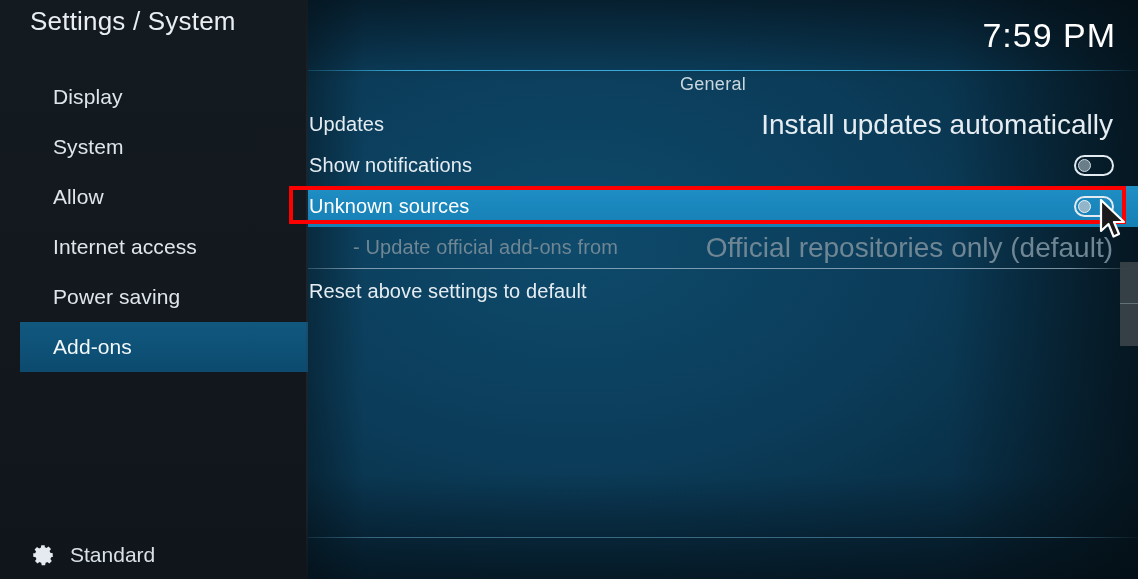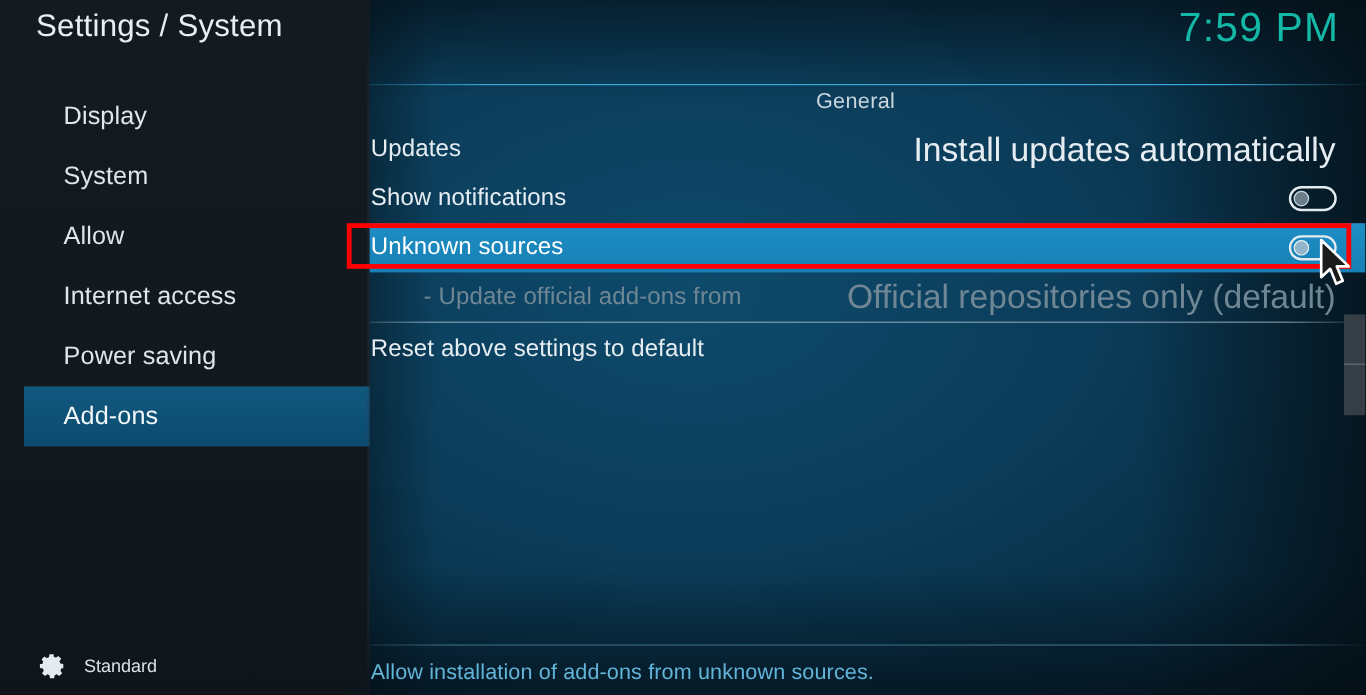--- a/index.html
+++ b/index.html
@@ -86,32 +86,32 @@
 
   .profile {
     position: absolute;
     left: 30px;
     bottom: 11px;
     display: flex;
     align-items: center;
     gap: 14px;
   }
   .profile-label {
-    font-size: 15px;
+    font-size: 21px;
     color: #d9e1e7;
   }
   .gear-icon svg { display:block; }
 
   
   .clock {
     position: absolute;
     right: 22px;
-    top: 4px;
+    top: 16px;
     font-size: 34px;
-    color: #14b8a6;
+    color: #ffffff;
     letter-spacing: 1px;
     font-weight: 300;
     z-index: 6;
   }
 
   
   .content {
     position: absolute;
     left: 288px;
     top: 0;
@@ -358,21 +358,20 @@
         <span class="label">Reset above settings to default</span>
       </div>
 
     </div>
 
     <div class="scrollbar-track">
       <div class="scrollbar-thumb" style="top:0"></div>
     </div>
 
     <div class="footer-rule"></div>
-    <div class="footer-text">Allow installation of add-ons from unknown sources.</div>
   </div>
 
   <div class="red-box"></div>
 
   <span class="cursor">
     <svg width="30" height="44" viewBox="0 0 30 44">
       <path d="M2 1 L2 32 L9.5 25 L14.5 37.5 L20 35 L15 23 L25 23 Z" fill="#1b1b1b" stroke="#ffffff" stroke-width="2.2" stroke-linejoin="round"></path>
     </svg>
   </span>
 

